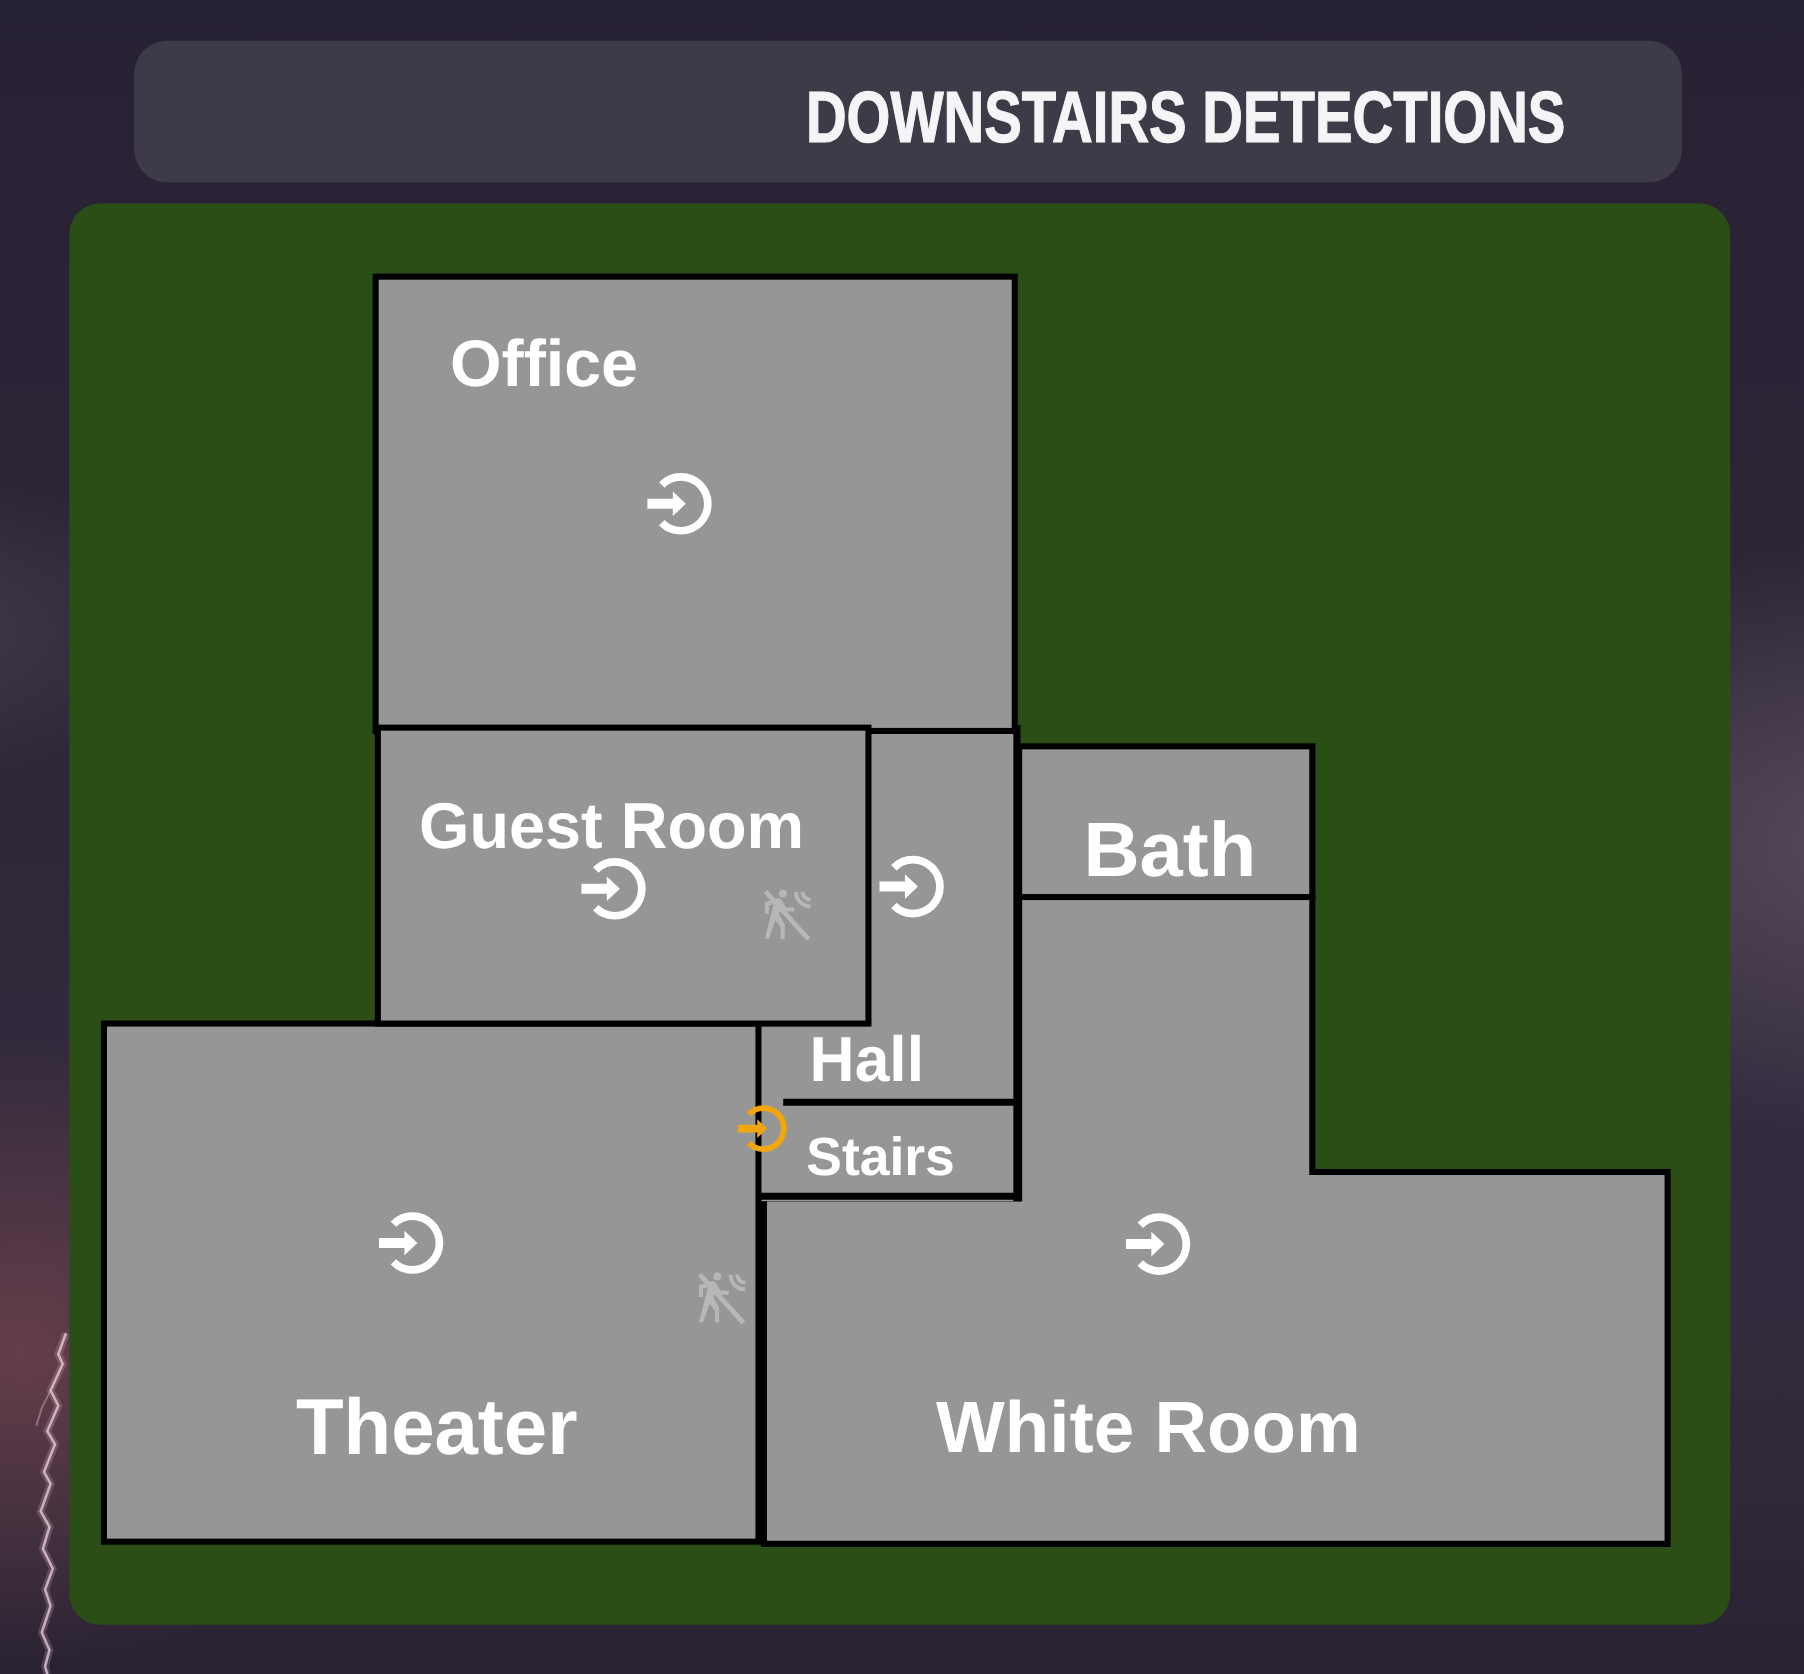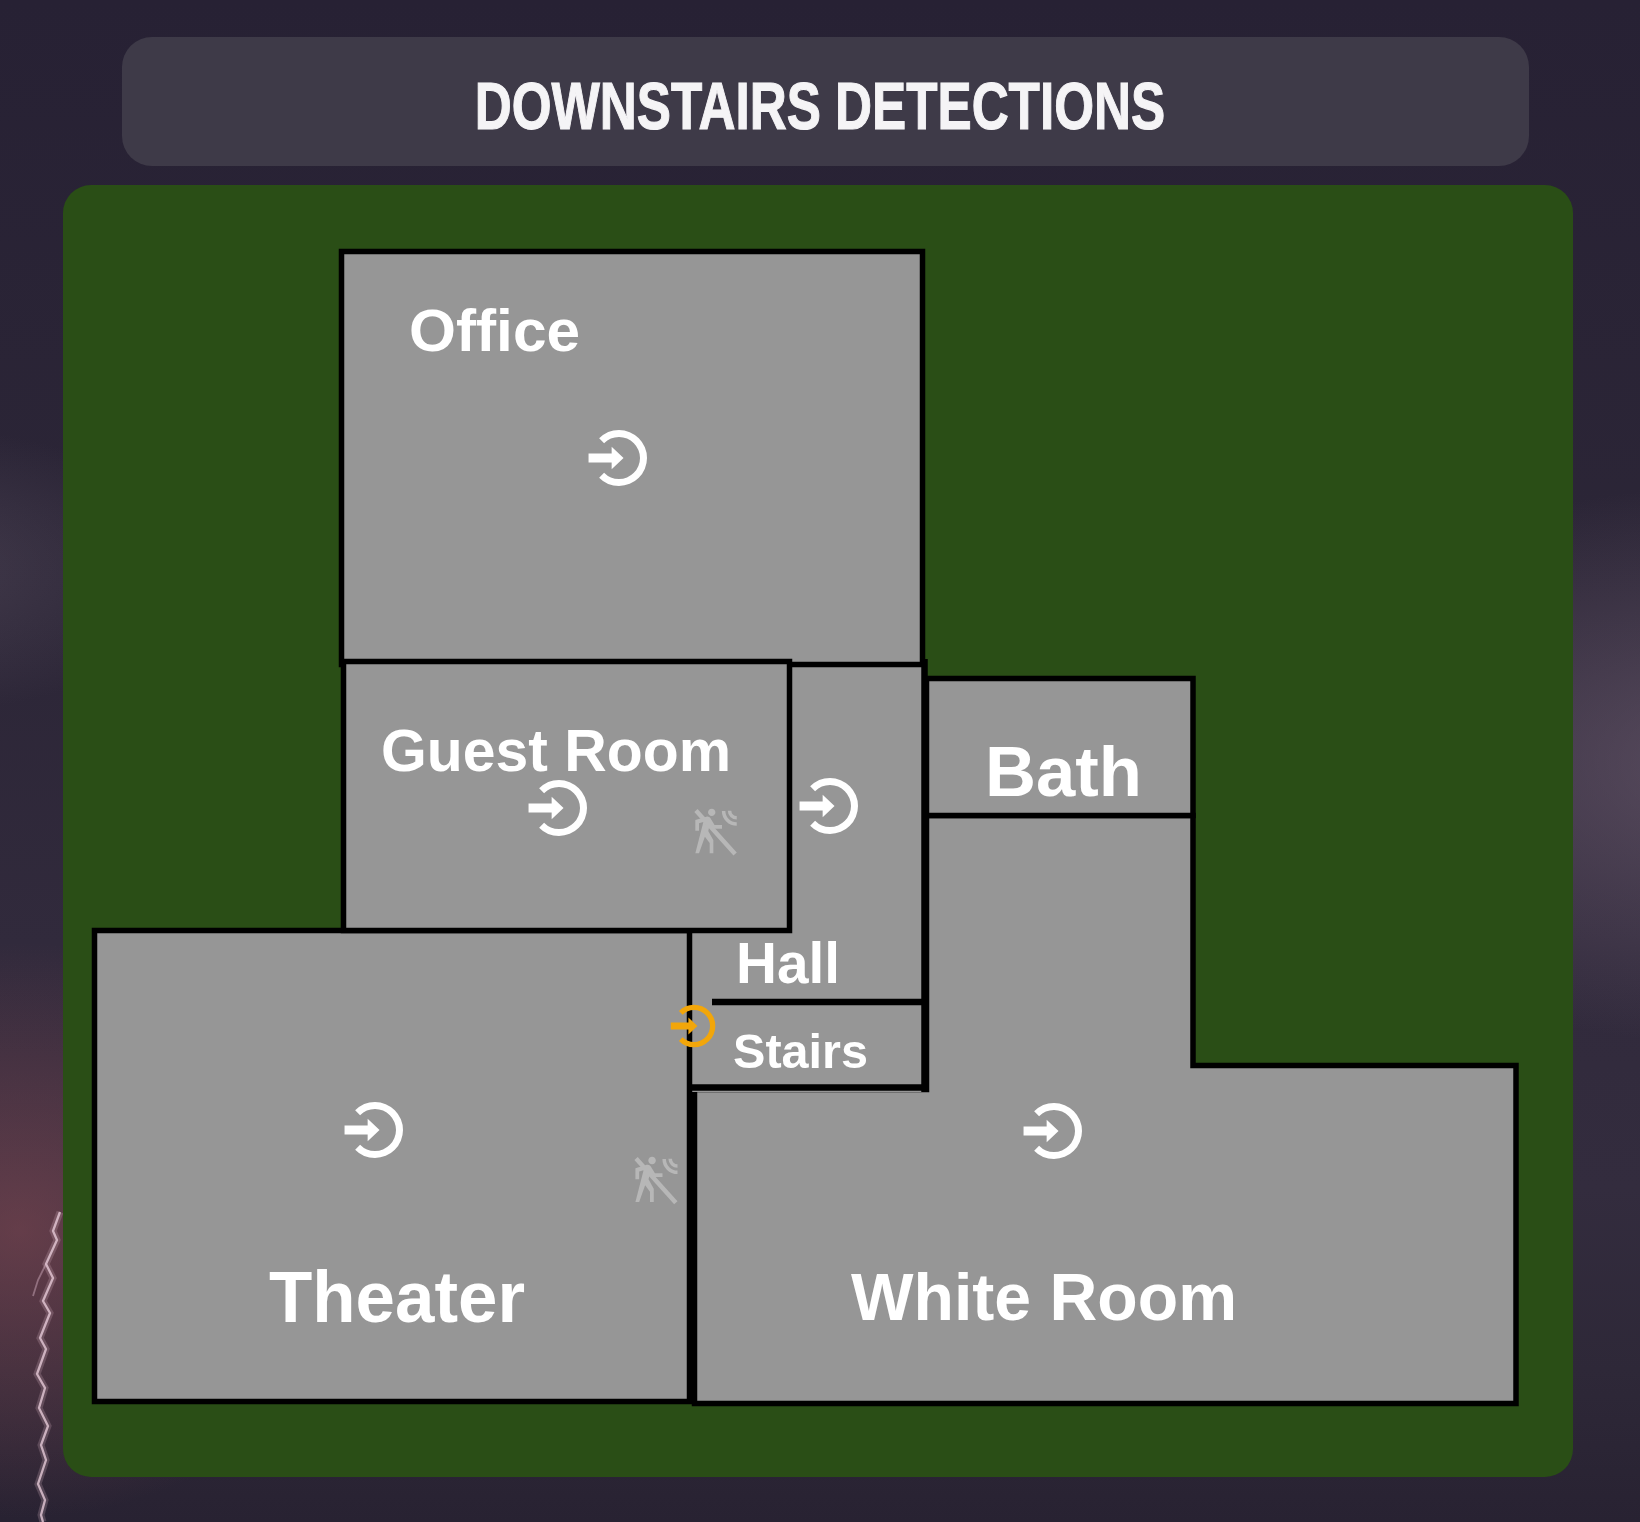--- a/index.html
+++ b/index.html
@@ -16,21 +16,21 @@
  linear-gradient(180deg, #272134 0%, #2c2637 40%, #312a3c 62%, #332c3e 78%, #2e2838 90%, #282232 100%);"></div>
 
 <svg class="abs" style="left:0;top:1150px;" width="120" height="372" viewBox="0 0 120 372">
   <path d="M60,62 L53,81 L57,90 L46,114 L53,128 L43,151 L50,163 L40,188 L46,199 L37,224 L45,238 L39,258 L48,276 L41,295 L46,310 L38,334 L45,350 L41,365 L43,372" fill="none" stroke="rgba(222,186,202,0.22)" stroke-width="7"></path>
   <path d="M60,62 L53,81 L57,90 L46,114 L53,128 L43,151 L50,163 L40,188 L46,199 L37,224 L45,238 L39,258 L48,276 L41,295 L46,310 L38,334 L45,350 L41,365 L43,372" fill="none" stroke="rgba(238,210,223,0.75)" stroke-width="2.3"></path>
   <path d="M46,114 L38,130 L33,146" fill="none" stroke="rgba(230,196,212,0.4)" stroke-width="1.8"></path>
 </svg>
 
 <div class="abs" style="left:122px;top:37px;width:1407px;height:129px;background:#3e3a48;border-radius:30px;"></div>
 
-<div class="abs" style="left:122px;top:37px;width:1407px;height:129px;line-height:129px;text-align:center;">
+<div class="abs" style="left:122px;top:37px;width:1407px;height:129px;line-height:129px;text-align:right;">
   <span style="display:inline-block;transform:translate(-6px,5px) scaleX(0.776);transform-origin:center;font-weight:bold;font-size:66px;color:#f5f4f6;-webkit-text-stroke:1.1px #f5f4f6;letter-spacing:0px;white-space:nowrap;">DOWNSTAIRS DETECTIONS</span>
 </div>
 
 <svg class="abs" style="left:0;top:0;filter:blur(0.55px);" width="1640" height="1522" viewBox="0 0 1640 1522">
 
   <rect x="63" y="185" width="1510" height="1292" rx="28" fill="#2a4e16"></rect>
 
   <path d="M926.5,815.5 H1193 V1065.5 H1516 V1403.5 H694.5 V1089.5 H926.5 Z" fill="#969696" stroke="#000000" stroke-width="5.5"></path>
 
   <rect x="926.5" y="678.5" width="266.5" height="137" fill="#969696" stroke="#000000" stroke-width="5.5"></rect>

